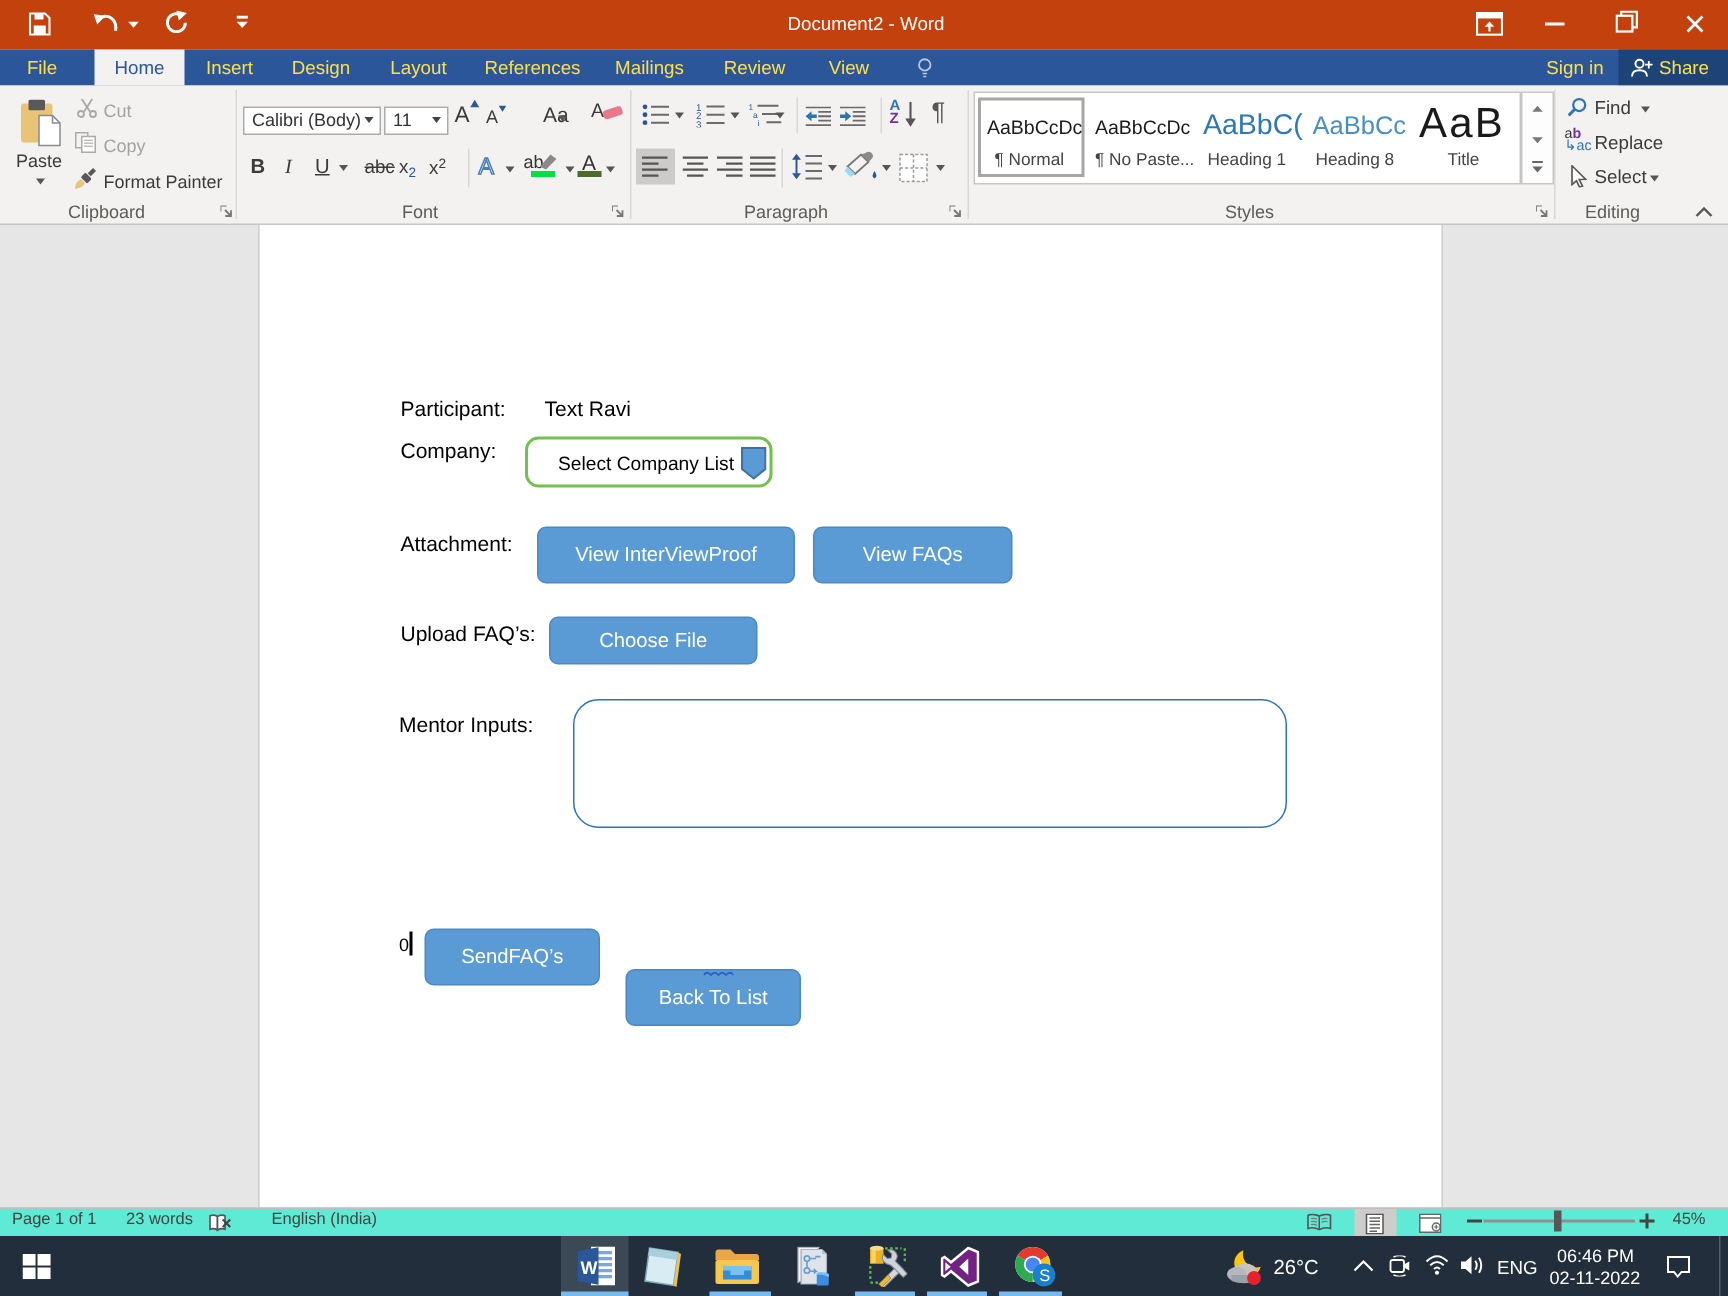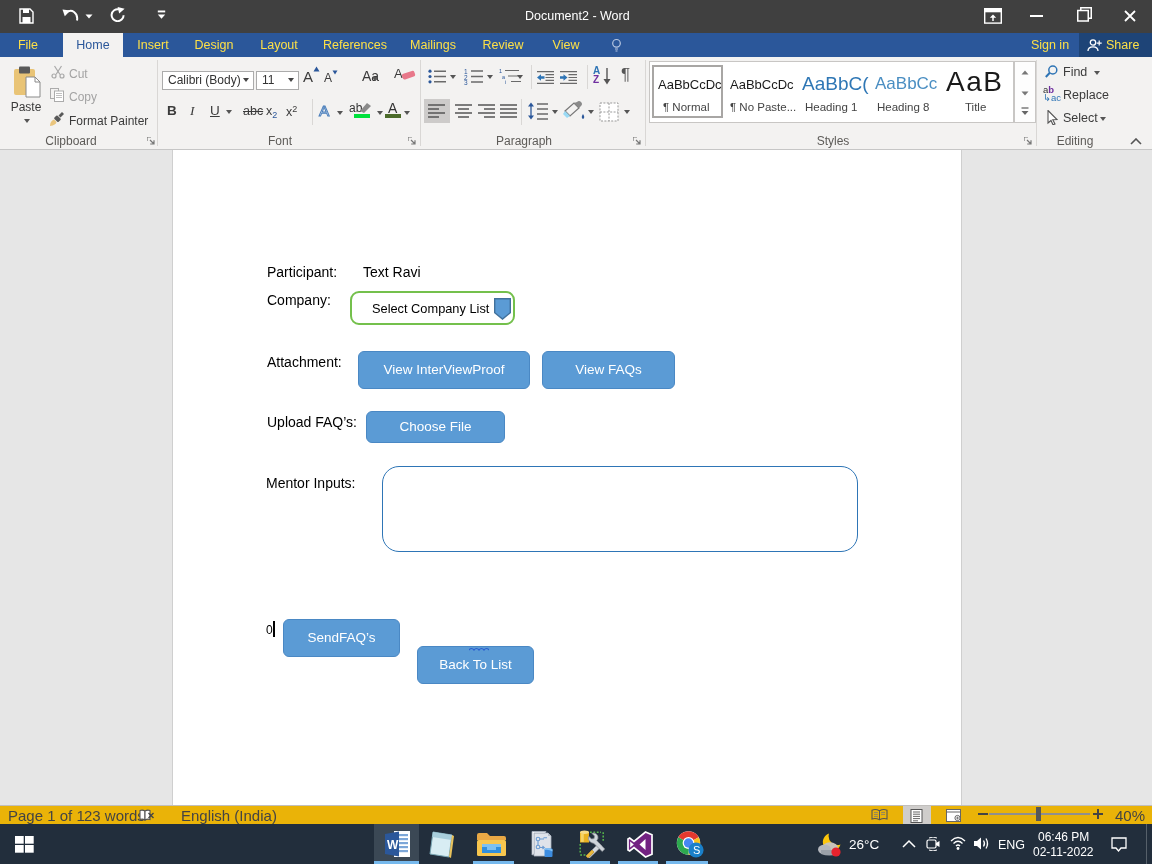--- a/index.html
+++ b/index.html
@@ -1,33 +1,33 @@
 <!DOCTYPE html>
 <html><head>
 <meta charset="utf-8">
 <style>
 *{box-sizing:border-box;margin:0;padding:0}
 html,body{width:1152px;height:864px;overflow:hidden}
 body{position:relative;font-family:"Liberation Sans",sans-serif;background:#e6e6e6}
 .abs{position:absolute}
-#titlebar{left:0;top:0;width:1152px;height:33px;background:#404040}
+#titlebar{left:0;top:0;width:1152px;height:33px;background:#c2410c}
 #tabrow{left:0;top:33px;width:1152px;height:24px;background:#2b579a}
 .tab{position:absolute;top:0;height:24px;line-height:24px;color:#fde047;font-size:12.5px;text-align:center}
 #tab-home{position:absolute;left:63px;top:0;width:60px;height:24px;background:#f3f2f1;color:#2b579a;line-height:24px;text-align:center;font-size:12.5px}
 #ribbon{left:0;top:57px;width:1152px;height:93px;background:#f3f2f1;border-bottom:1px solid #c6c6c6}
 .vsep{position:absolute;top:3px;height:86px;width:1px;background:#d9d7d5}
 .glabel{position:absolute;top:77px;font-size:12px;color:#5d5b58;text-align:center}
 .cbox{position:absolute;background:#fff;border:1px solid #ababab;font-size:12px;color:#333}
 .rt{position:absolute;font-size:12px;color:#3b3b3b}
 .rtg{position:absolute;font-size:12px;color:#a3a3a3}
 .darr{position:absolute;width:0;height:0;border-left:3.5px solid transparent;border-right:3.5px solid transparent;border-top:4px solid #555}
 .page-white{position:absolute;background:#fff}
 .lbl{position:absolute;font-size:14px;color:#000}
 .btn{position:absolute;background:#5b9bd5;border:1px solid #4a88c4;border-radius:6px;color:#fff;font-size:13.5px;text-align:center}
-#statusbar{left:0;top:805px;width:1152px;height:29px;background:#eab308;border-top:1px solid #c1bfbd;font-size:15px;color:#444}
+#statusbar{left:0;top:805px;width:1152px;height:29px;background:#5eead4;border-top:1px solid #c1bfbd;font-size:11px;color:#444}
 #taskbar{left:0;top:824px;width:1152px;height:40px;background:#222e3c}
 #searchbox{position:absolute;left:48px;top:1px;width:322px;height:39px;background:#f2f2f2;border:1px solid #7d7d7d}
 .runbar{position:absolute;top:37px;height:3px;background:#76b9ed}
 .trayt{position:absolute;color:#fff;font-size:11px}
 </style>
 </head>
 <body>
 
 <div class="abs" id="titlebar">
   <svg class="abs" style="left:19px;top:8px" width="15" height="16" viewBox="0 0 15 16">
@@ -377,21 +377,21 @@
       <rect x="0.5" y="0.5" width="14" height="12" fill="#fff" stroke="#666"></rect>
       <path d="M0.5 3 h14" stroke="#666"></path>
       <circle cx="11.5" cy="9" r="2.6" fill="#fff" stroke="#666"></circle>
       <path d="M10 9 h3 M11.5 7.5 v3" stroke="#666" stroke-width="0.8"></path>
     </svg>
   <div class="abs" style="left:978px;top:6.5px;width:9.5px;height:2.6px;background:#444"></div>
   <div class="abs" style="left:989px;top:7.4px;width:101px;height:1.2px;background:#8f8f8f"></div>
   <div class="abs" style="left:1036px;top:1px;width:5px;height:13.5px;background:#575757"></div>
   <div class="abs" style="left:1093px;top:6.8px;width:9.5px;height:2.6px;background:#444"></div>
     <div class="abs" style="left:1096.5px;top:3.3px;width:2.6px;height:9.5px;background:#444"></div>
-  <div class="abs" style="left:1115px;top:1px">40%</div>
+  <div class="abs" style="left:1115px;top:1px">45%</div>
 </div>
 
 <div class="abs" id="taskbar">
   <svg class="abs" style="left:15px;top:12px" width="19" height="17" viewBox="0 0 19 17">
       <rect x="0" y="0" width="8.7" height="7.7" fill="#fff"></rect>
       <rect x="10" y="0" width="8.7" height="7.7" fill="#fff"></rect>
       <rect x="0" y="9" width="8.7" height="7.7" fill="#fff"></rect>
       <rect x="10" y="9" width="8.7" height="7.7" fill="#fff"></rect>
     </svg>
 

